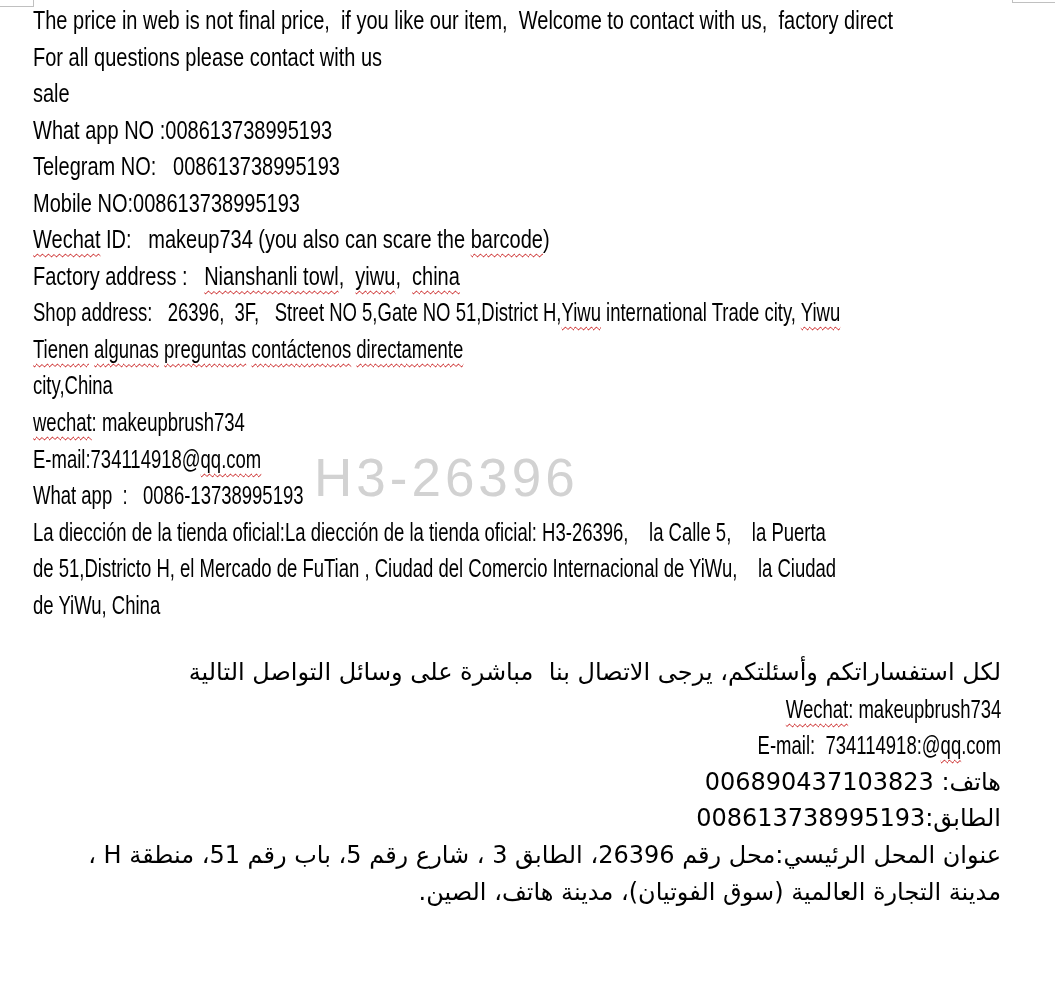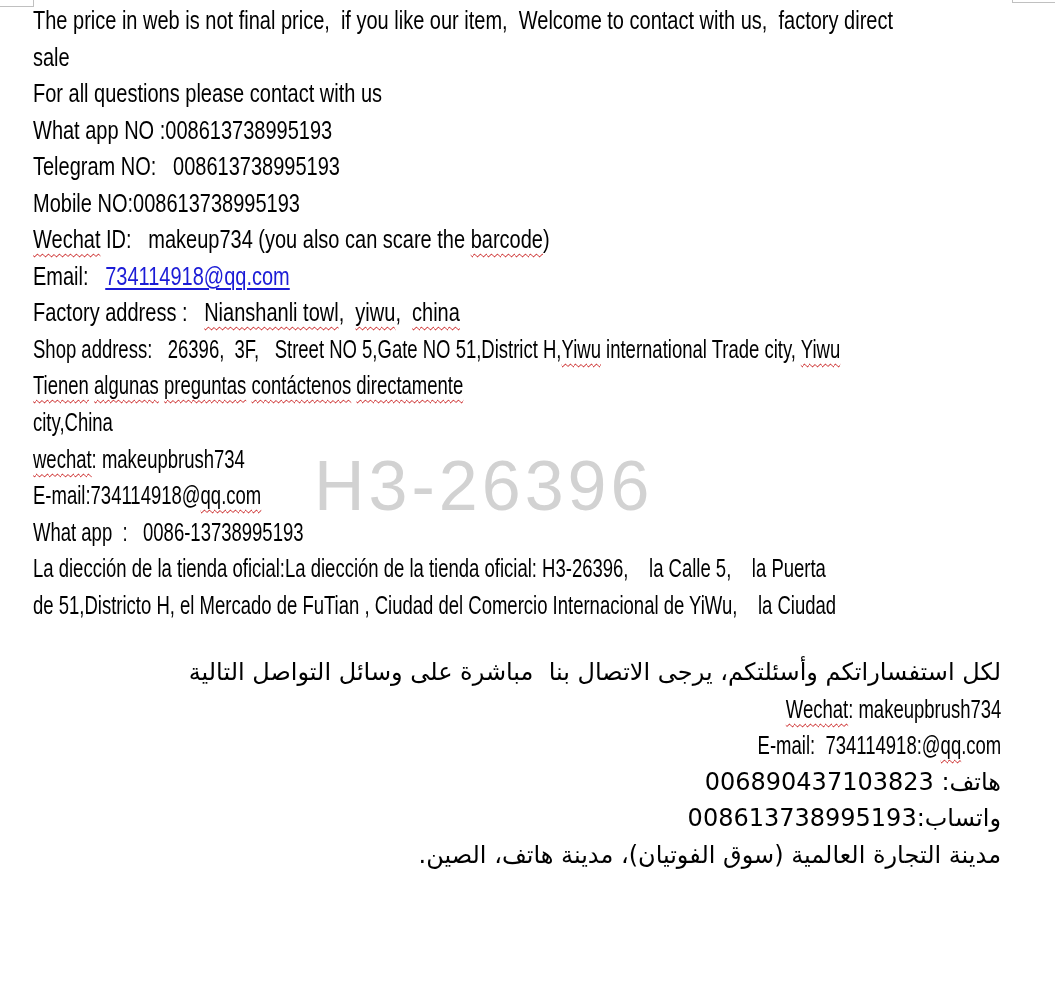--- a/index.html
+++ b/index.html
@@ -8,21 +8,21 @@
     font-family:"Liberation Sans",sans-serif;color:var(--text,#000);
   }
   #page{position:absolute;inset:0;}
   
   .frag{position:absolute;top:0;}
   #frag-left{left:0;width:33px;height:6px;border-right:1.5px solid var(--border,#c0c0c0);border-bottom:1.5px solid var(--border,#c0c0c0);}
   #frag-right{left:1012px;width:43px;height:2px;border-left:1.5px solid var(--border,#c0c0c0);border-bottom:1.5px solid var(--border,#c0c0c0);}
   
   #watermark{
     position:absolute;left:314px;top:451px;z-index:0;
-    font-size:70px;line-height:1;letter-spacing:4px;color:var(--watermark,#d2d2d2);
+    font-size:53px;line-height:1;letter-spacing:4px;color:var(--watermark,#d2d2d2);
     font-family:"Liberation Sans",sans-serif;white-space:pre;
   }
   #doc{position:absolute;left:33px;top:2px;width:968px;z-index:1;}
   .line{height:36.55px;line-height:36.55px;font-size:25px;white-space:pre;}
   .wrap{display:inline-block;transform-origin:0 50%;white-space:pre;}
   .n .wrap{transform:scaleX(.80);}
   .c .wrap{transform:scaleX(.74);}
   .right{text-align:right;}
   .right .wrap{transform-origin:100% 50%;}
   .ar{direction:rtl;text-align:right;font-family:"DejaVu Sans",sans-serif;font-size:24px;}
@@ -40,37 +40,38 @@
 </style>
 </head>
 <body>
 
 <div id="page">
   <div id="frag-left" class="frag"></div>
   <div id="frag-right" class="frag"></div>
   <div id="watermark">H3-26396</div>
   <div id="doc">
       <div class="line n"><span class="wrap"><span>The price in web is not final price,  if you like our item,  Welcome to contact with us,  factory direct</span></span></div>
+      <div class="line n"><span class="wrap"><span>For all questions please contact with us</span></span></div>
       <div class="line n"><span class="wrap"><span>sale</span></span></div>
-      <div class="line n"><span class="wrap"><span>For all questions please contact with us</span></span></div>
       <div class="line n"><span class="wrap"><span>What app NO :008613738995193</span></span></div>
       <div class="line n"><span class="wrap"><span>Telegram NO:   008613738995193</span></span></div>
       <div class="line n"><span class="wrap"><span>Mobile NO:008613738995193</span></span></div>
       <div class="line n"><span class="wrap"><span class="sq">Wechat</span><span> ID:   makeup734 (you also can scare the </span><span class="sq">barcode</span><span>)</span></span></div>
-      <div class="line n"><span class="wrap"><span>Email:   </span><a class="link">734114918@qq.com</a></span></div>
       <div class="line n"><span class="wrap"><span>Factory address :   </span><span class="sq">Nianshanli towl</span><span>,  </span><span class="sq">yiwu</span><span>,  </span><span class="sq">china</span></span></div>
       <div class="line c"><span class="wrap"><span>Shop address:   26396,  3F,   Street NO 5,Gate NO 51,District H,</span><span class="sq">Yiwu</span><span> international Trade city, </span><span class="sq">Yiwu</span></span></div>
       <div class="line c"><span class="wrap"><span class="sq">Tienen</span><span> </span><span class="sq">algunas</span><span> </span><span class="sq">preguntas</span><span> </span><span class="sq">contáctenos</span><span> </span><span class="sq">directamente</span></span></div>
       <div class="line c"><span class="wrap"><span>city,China</span></span></div>
       <div class="line c"><span class="wrap"><span class="sq">wechat</span><span>: makeupbrush734</span></span></div>
       <div class="line c"><span class="wrap"><span>E-mail:734114918@</span><span class="sq">qq.com</span></span></div>
       <div class="line c"><span class="wrap"><span>What app  :   0086-13738995193</span></span></div>
       <div class="line c"><span class="wrap"><span>La diección de la tienda oficial:La diección de la tienda oficial: H3-26396,    la Calle 5,    la Puerta</span></span></div>
       <div class="line c"><span class="wrap"><span>de 51,Districto H, el Mercado de FuTian , Ciudad del Comercio Internacional de YiWu,    la Ciudad</span></span></div>
+      <div class="line c"><span class="wrap"><span>de YiWu, China</span></span></div>
       <div class="spacer"></div>
       <div class="line ar"><span class="wrap"><span>لكل استفساراتكم وأسئلتكم، يرجى الاتصال بنا  مباشرة على وسائل التواصل التالية</span></span></div>
       <div class="line c right"><span class="wrap"><span class="sq">Wechat</span><span>: makeupbrush734</span></span></div>
       <div class="line c right"><span class="wrap"><span>E-mail:  734114918:@</span><span class="sq">qq</span><span>.com</span></span></div>
       <div class="line ar"><span class="wrap"><span>هاتف: 006890437103823</span></span></div>
-      <div class="line ar"><span class="wrap"><span>واتساب:008613738995193</span></span></div>
+      <div class="line ar"><span class="wrap"><span>الطابق:008613738995193</span></span></div>
+      <div class="line ar"><span class="wrap"><span>عنوان المحل الرئيسي:محل رقم 26396، الطابق 3 ، شارع رقم 5، باب رقم 51، منطقة H ،</span></span></div>
       <div class="line ar"><span class="wrap"><span>مدينة التجارة العالمية (سوق الفوتيان)، مدينة هاتف، الصين.</span></span></div>
     </div>
 </div>
 
 </body></html>

